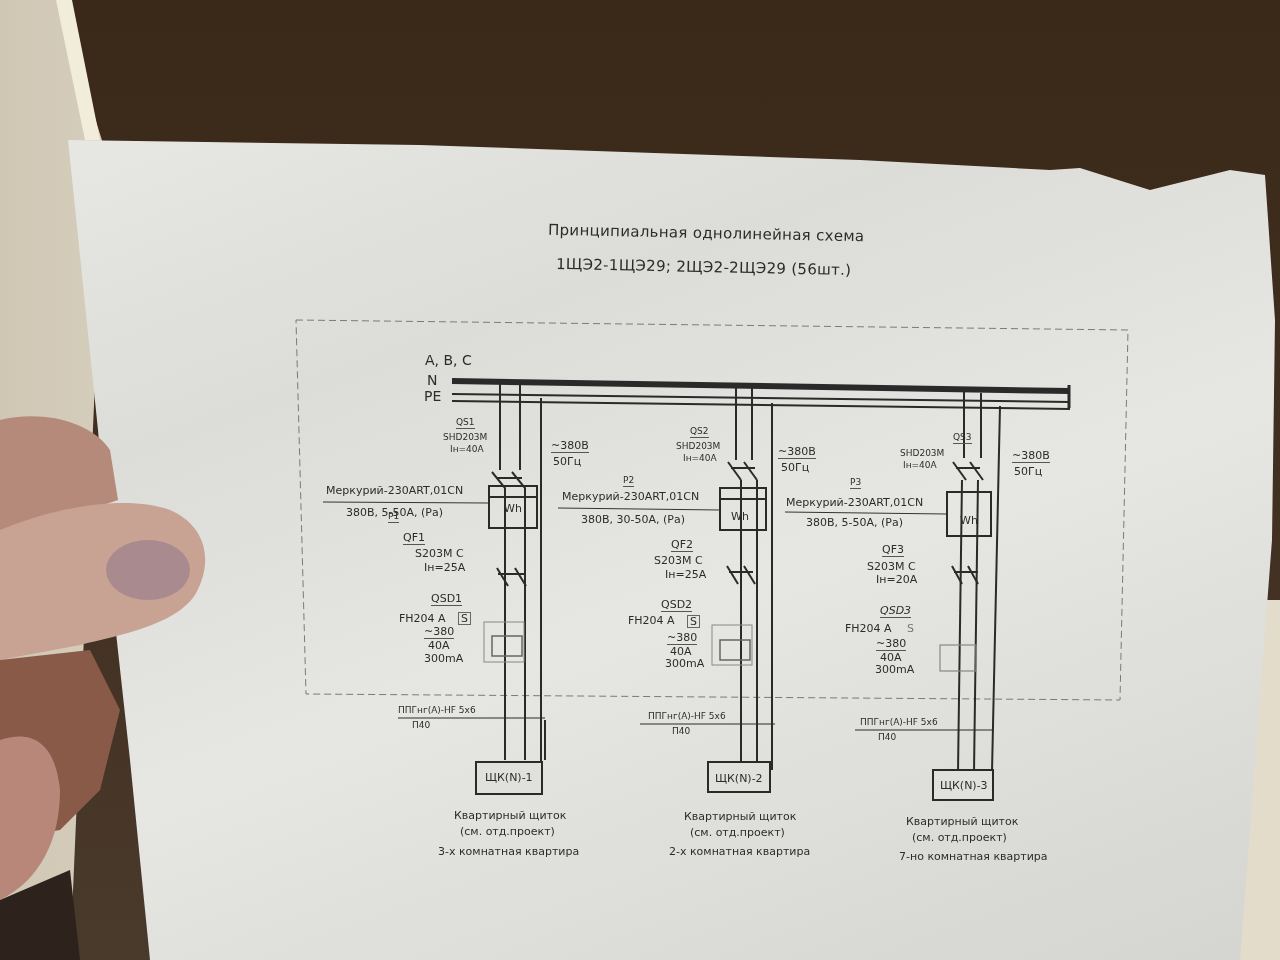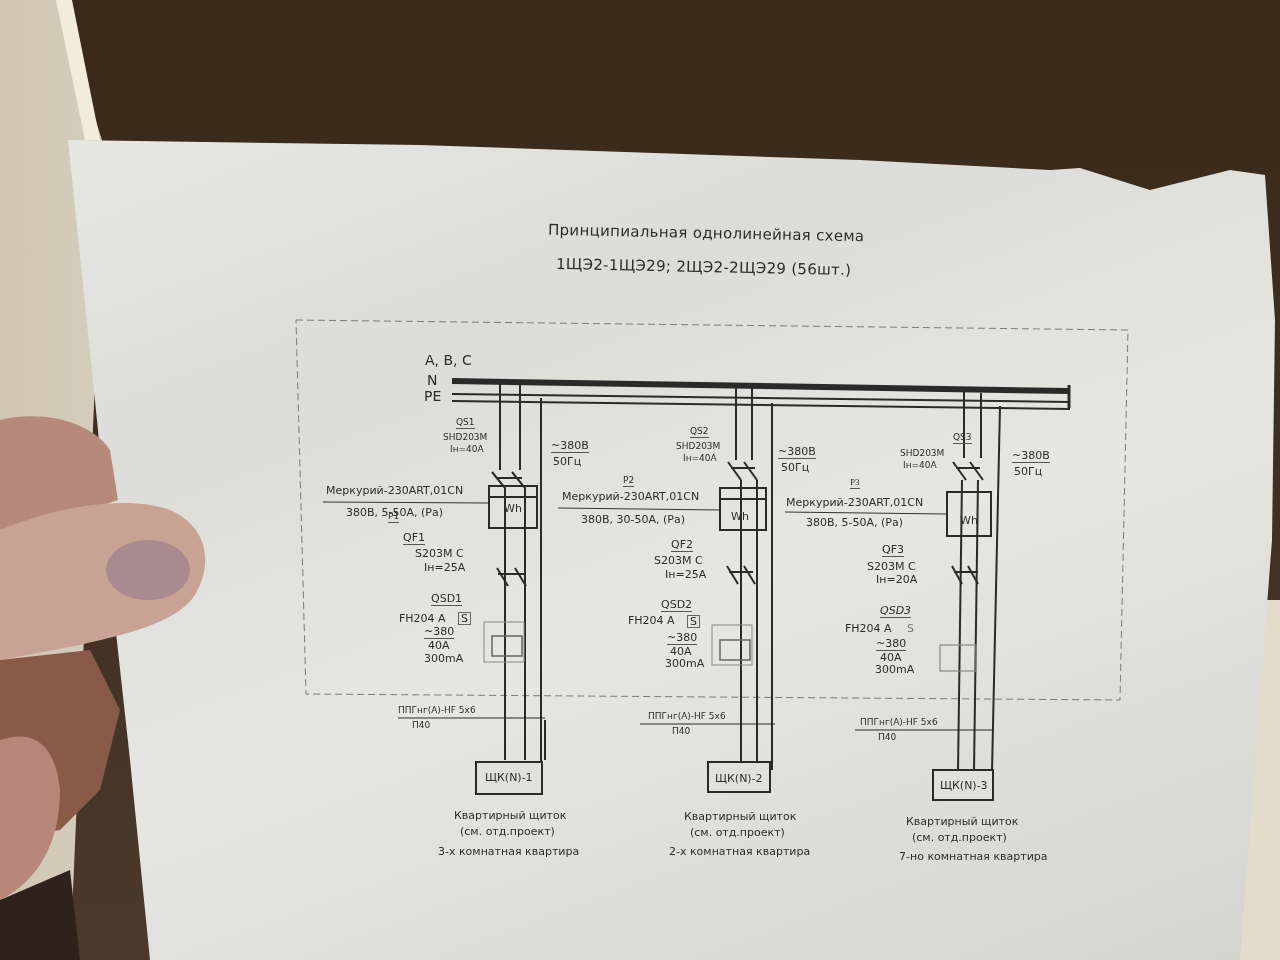--- a/index.html
+++ b/index.html
@@ -177,21 +177,21 @@
   <div class="txt lab" style="left:690px;top:827px;">(см. отд.проект)</div>
   <div class="txt lab" style="left:669px;top:846px;">2-х комнатная квартира</div>
 </div>
 
 <div>
   <div class="txt lab-s ul" style="left:913px;top:433px;margin-left:40px;">QS3</div>
   <div class="txt lab-s" style="left:900px;top:449px;">SHD203M</div>
   <div class="txt lab-s" style="left:903px;top:461px;">Iн=40A</div>
   <div class="txt lab ul" style="left:1012px;top:450px;">~380В</div>
   <div class="txt lab" style="left:1014px;top:466px;">50Гц</div>
-  <div class="txt lab-s ul" style="left:850px;top:478px;font-family:Liberation Serif, serif;">P3</div>
+  <div class="txt lab-s ul" style="left:850px;top:478px;">P3</div>
   <div class="txt lab" style="left:786px;top:497px;">Меркурий-230ART,01CN</div>
   <div class="txt lab" style="left:806px;top:517px;">380В, 5-50А, (Ра)</div>
   <div class="txt lab" style="left:960px;top:515px;">Wh</div>
   <div class="txt lab ul" style="left:882px;top:544px;">QF3</div>
   <div class="txt lab" style="left:867px;top:561px;">S203M C</div>
   <div class="txt lab" style="left:876px;top:574px;">Iн=20A</div>
   <div class="txt lab ul" style="left:880px;top:605px;font-style:italic;">QSD3</div>
   <div class="txt lab" style="left:845px;top:623px;">FH204 A</div>
   <div class="txt lab" style="left:907px;top:623px;color:#777;">S</div>
   <div class="txt lab ul" style="left:876px;top:638px;">~380</div>

